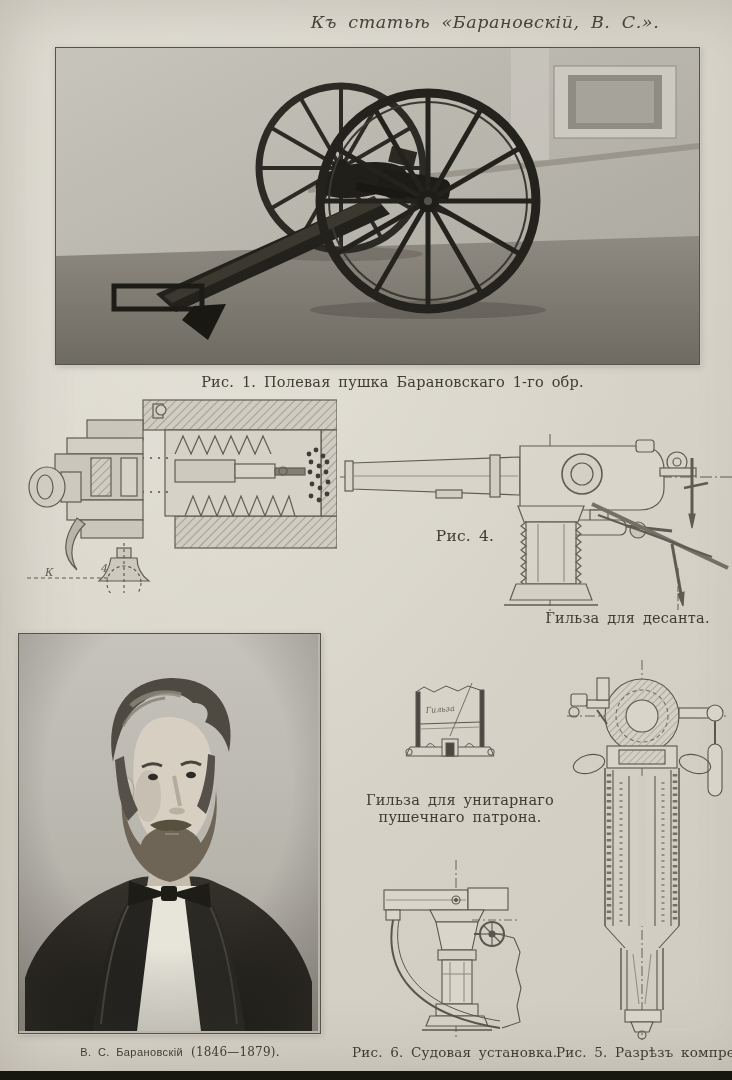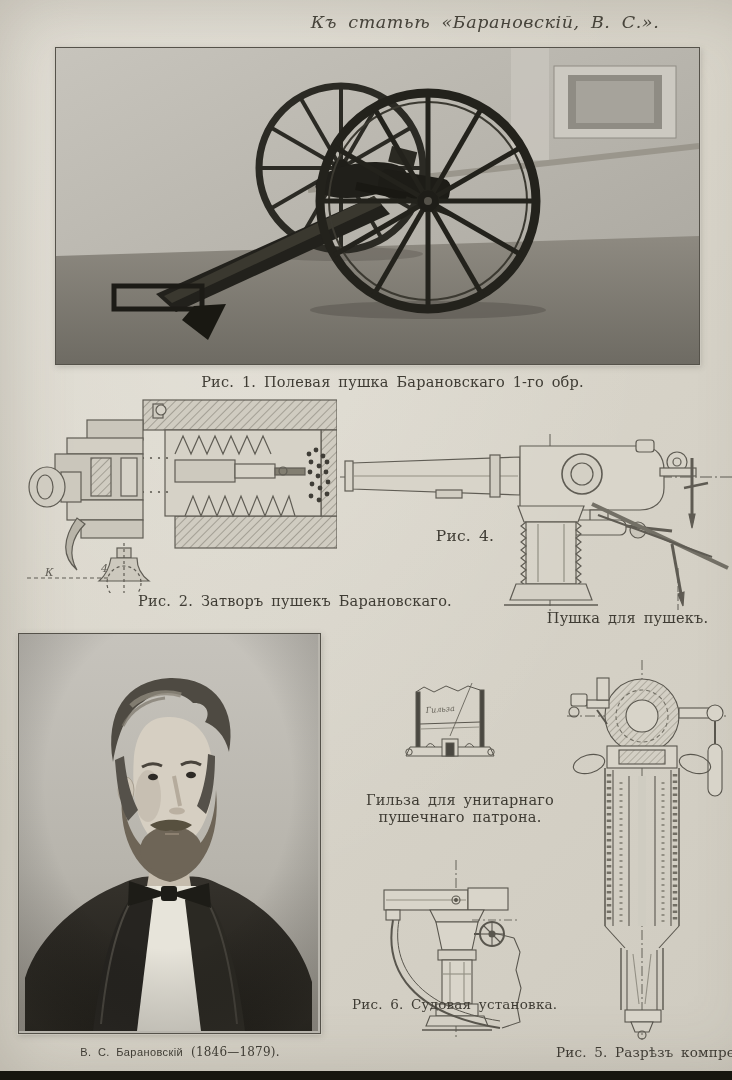--- a/index.html
+++ b/index.html
@@ -35,21 +35,21 @@
   #caption-fig1{top:374px;left:70px;width:645px;}
   #caption-fig2{top:593px;left:95px;width:400px;}
   #fig4-label{top:520px;left:420px;width:90px;font-size:15.5px;margin-top:7px;}
   #caption-fig4{top:610px;left:545px;width:165px;}
   #fig3-label{top:775px;left:360px;width:200px;}
   #caption-fig3a{top:792px;left:360px;width:200px;}
   #caption-fig3b{top:809px;left:360px;width:200px;}
   #caption-portrait{top:1042px;left:30px;width:300px;font-size:15px;}
   #caption-portrait .name{font-family:"Liberation Sans","DejaVu Sans",sans-serif;font-size:11px;letter-spacing:.4px;}
   #caption-portrait .dates{font-size:12px;}
-  #caption-fig6{top:996px;left:352px;width:205px;}
+  #caption-fig6{top:1044px;left:352px;width:205px;}
   #caption-fig5{top:1044px;left:556px;width:176px;}
   #bottom-edge{left:0;top:1071px;width:732px;height:9px;background:#17160f;}
 </style>
 </head>
 <body>
 
 <div id="page">
 
   <div class="abs" id="header-line">Къ статьѣ «Барановскій, В. С.».</div>
 
@@ -204,21 +204,20 @@
       <path d="M 86,160 C 84,172 80,178 74,183 L 124,183 C 116,177 112,170 112,160 Z" fill="#ccc8bd"></path>
       <circle cx="99" cy="185" r="17" stroke-dasharray="3 3"></circle>
       <line x1="2" y1="180" x2="84" y2="180" stroke-dasharray="4 3"></line>
       <line x1="99" y1="145" x2="99" y2="195" stroke-dasharray="3 3"></line>
       <rect x="128" y="6" width="10" height="14" fill="#ccc8bd"></rect>
       <circle cx="136" cy="12" r="5" fill="#d6d2c7"></circle>
     </g>
     <text x="20" y="178" font-size="11" font-style="italic" fill="#55524a">К</text>
     <text x="76" y="174" font-size="11" font-style="italic" fill="#55524a">4</text>
   </svg>
-  <div class="abs caption" id="caption-fig2">Рис. 2. Затворъ пушекъ Барановскаго.</div>
 
   <svg class="abs diagram" style="left:340px;top:418px;" width="392" height="200" viewBox="0 0 392 200">
     <g stroke="#55524a" stroke-width="1.2" fill="none">
       <line x1="0" y1="59" x2="392" y2="59" stroke-dasharray="12 3 2 3" stroke-width="1"></line>
       <line x1="210" y1="16" x2="210" y2="198" stroke-dasharray="12 3 2 3" stroke-width="1"></line>
 
       <polygon points="12,45 180,39 180,77 12,71" fill="#d8d4c9"></polygon>
       <rect x="5" y="43" width="8" height="30" fill="#d8d4c9"></rect>
       <line x1="14" y1="58" x2="178" y2="58" stroke="#8d8a7f"></line>
       <rect x="150" y="37" width="10" height="42" fill="#d1cdc2"></rect>
@@ -251,21 +250,21 @@
       <line x1="164" y1="187" x2="258" y2="187" stroke-width="1.6"></line>
 
       <line x1="252" y1="86" x2="388" y2="150" stroke="#6b685e" stroke-width="4"></line>
       <line x1="258" y1="97" x2="372" y2="139" stroke-width="2"></line>
       <line x1="332" y1="126" x2="341" y2="176" stroke-width="3"></line>
       <polygon points="338,176 344,174 343,188" fill="#55524a"></polygon>
       <line x1="338" y1="150" x2="338" y2="194" stroke-dasharray="6 3" stroke-width="1"></line>
     </g>
   </svg>
   <div class="abs caption" id="fig4-label">Рис. 4.</div>
-  <div class="abs caption" id="caption-fig4">Пушка для пушекъ.</div>
+  <div class="abs caption" id="caption-fig4">Гильза для десанта.</div>
 
   <div class="abs photo-frame" id="portrait-frame">
     <svg width="299" height="397" viewBox="0 0 299 397">
       <defs>
         <linearGradient id="pbg" x1="0" y1="0" x2="0" y2="1">
           <stop offset="0" stop-color="#c6c3bc"></stop>
             <stop offset=".6" stop-color="#b7b4ac"></stop>
             <stop offset="1" stop-color="#a39f97"></stop>
         </linearGradient>
         <linearGradient id="suitg" x1="0" y1="0" x2="0" y2="1">

